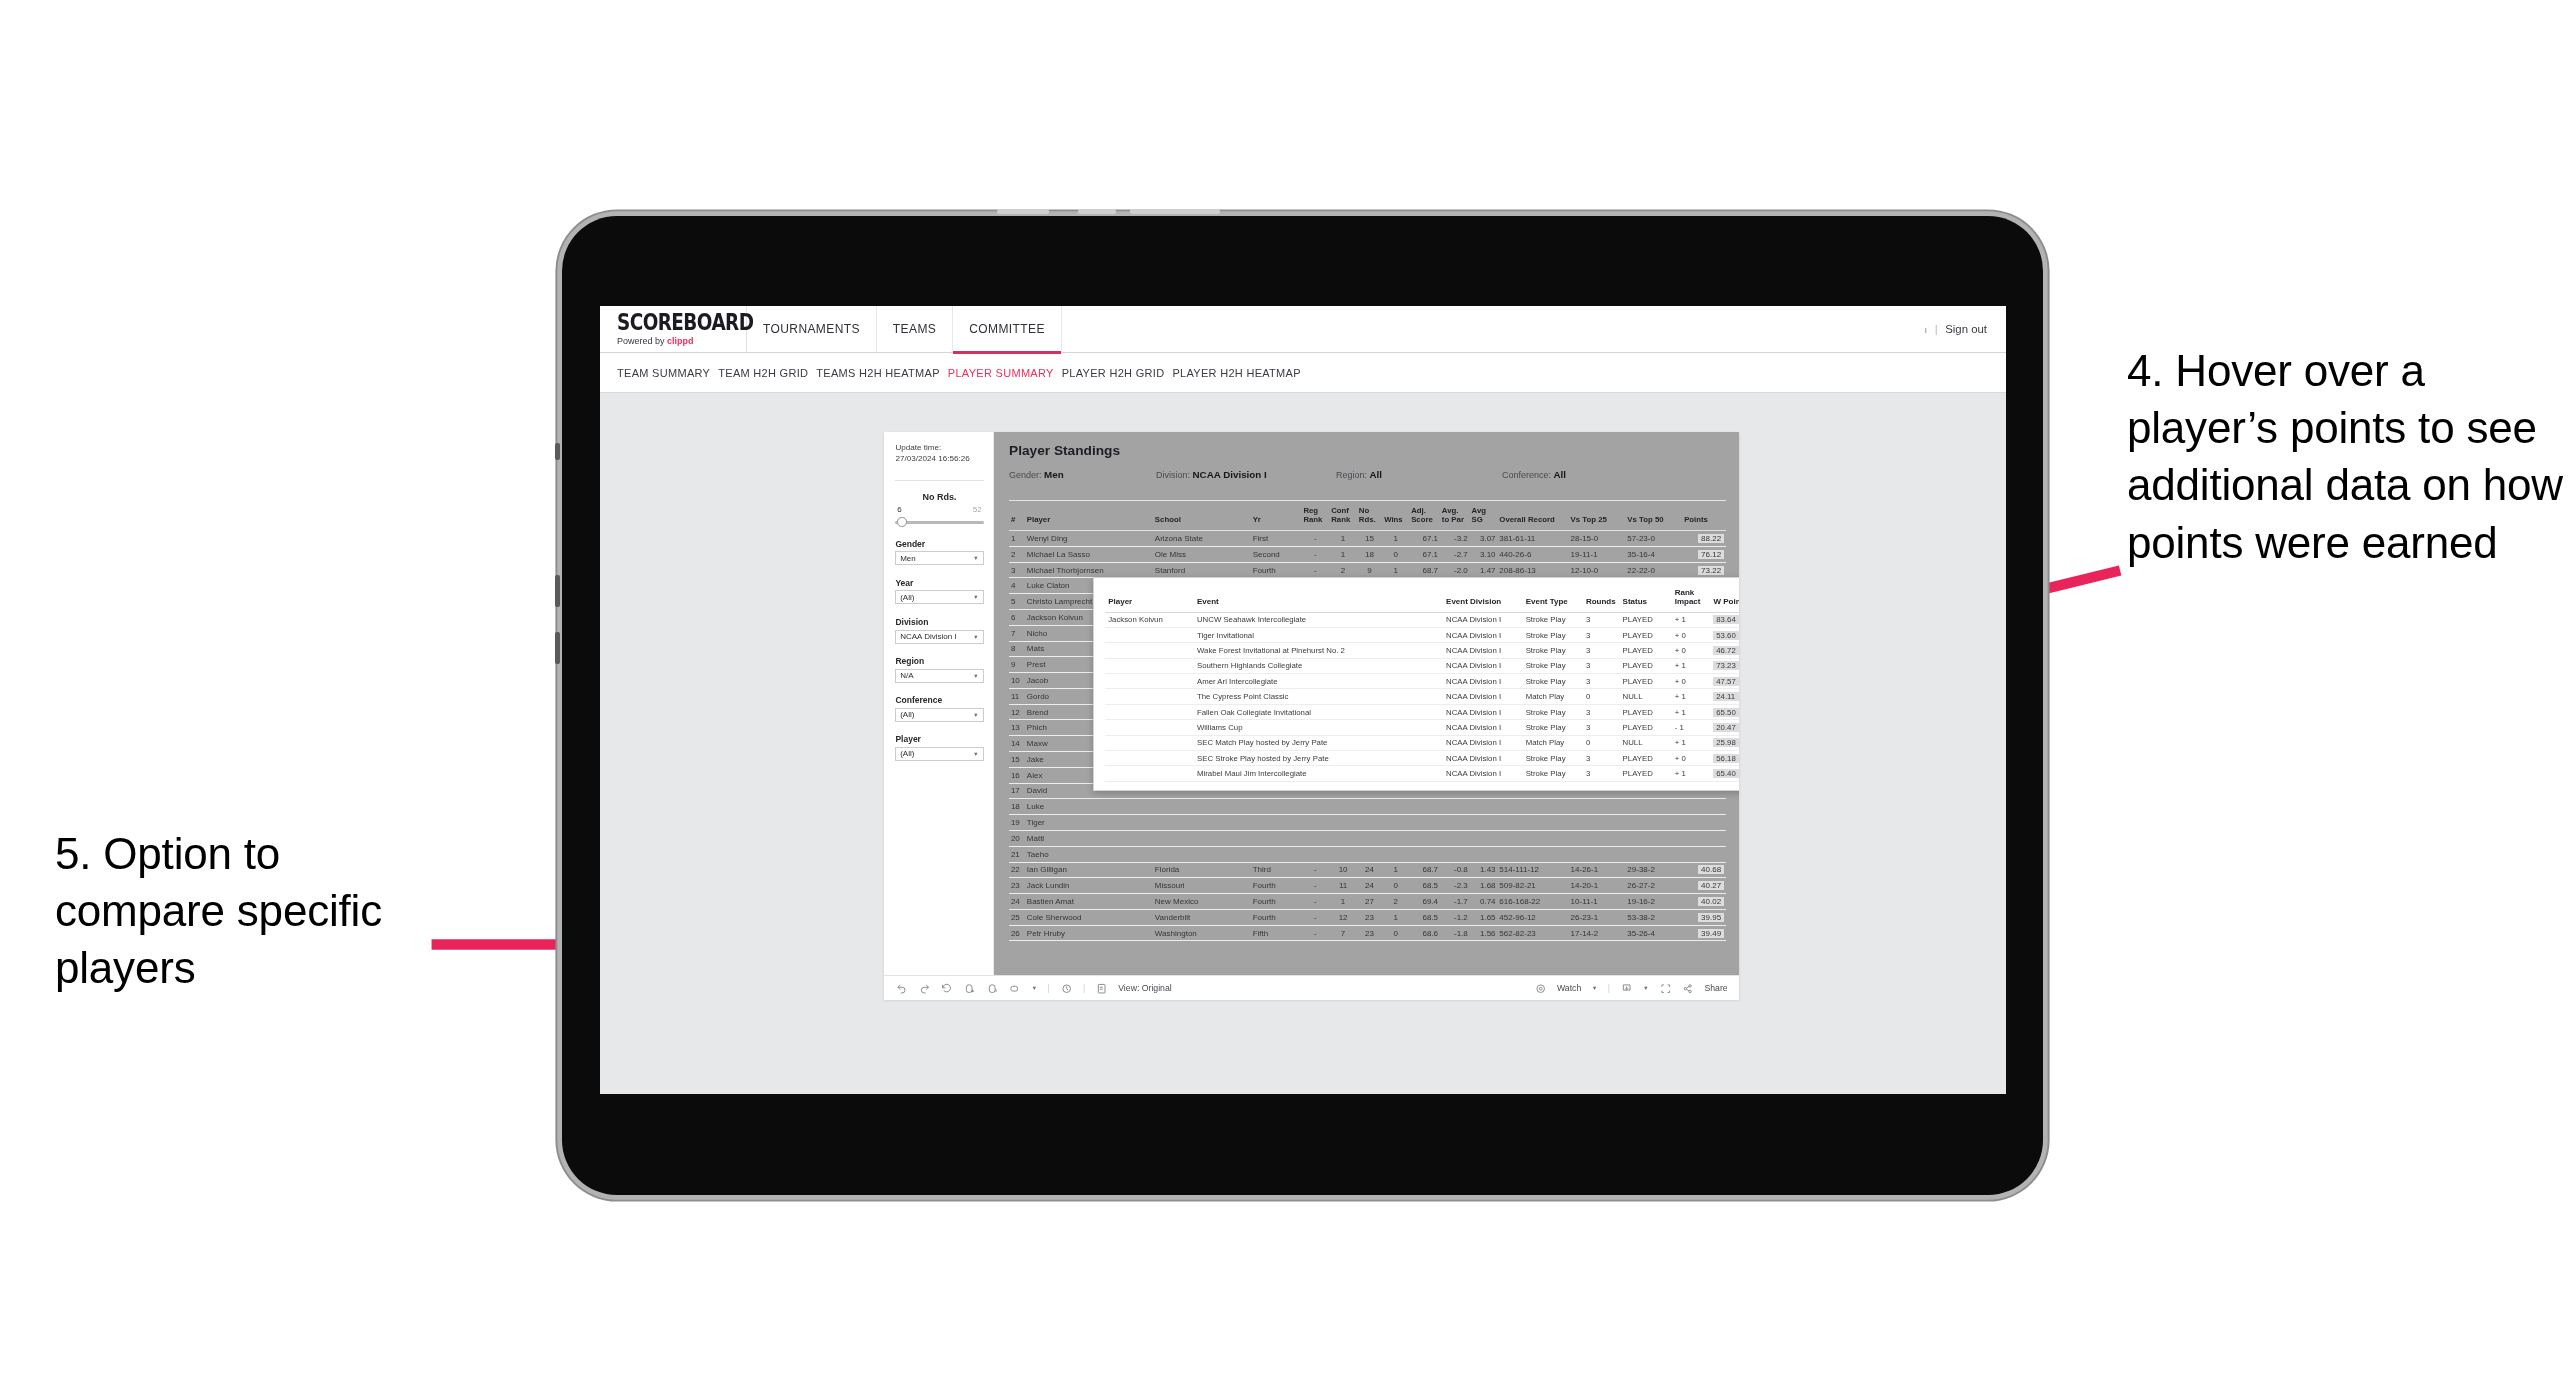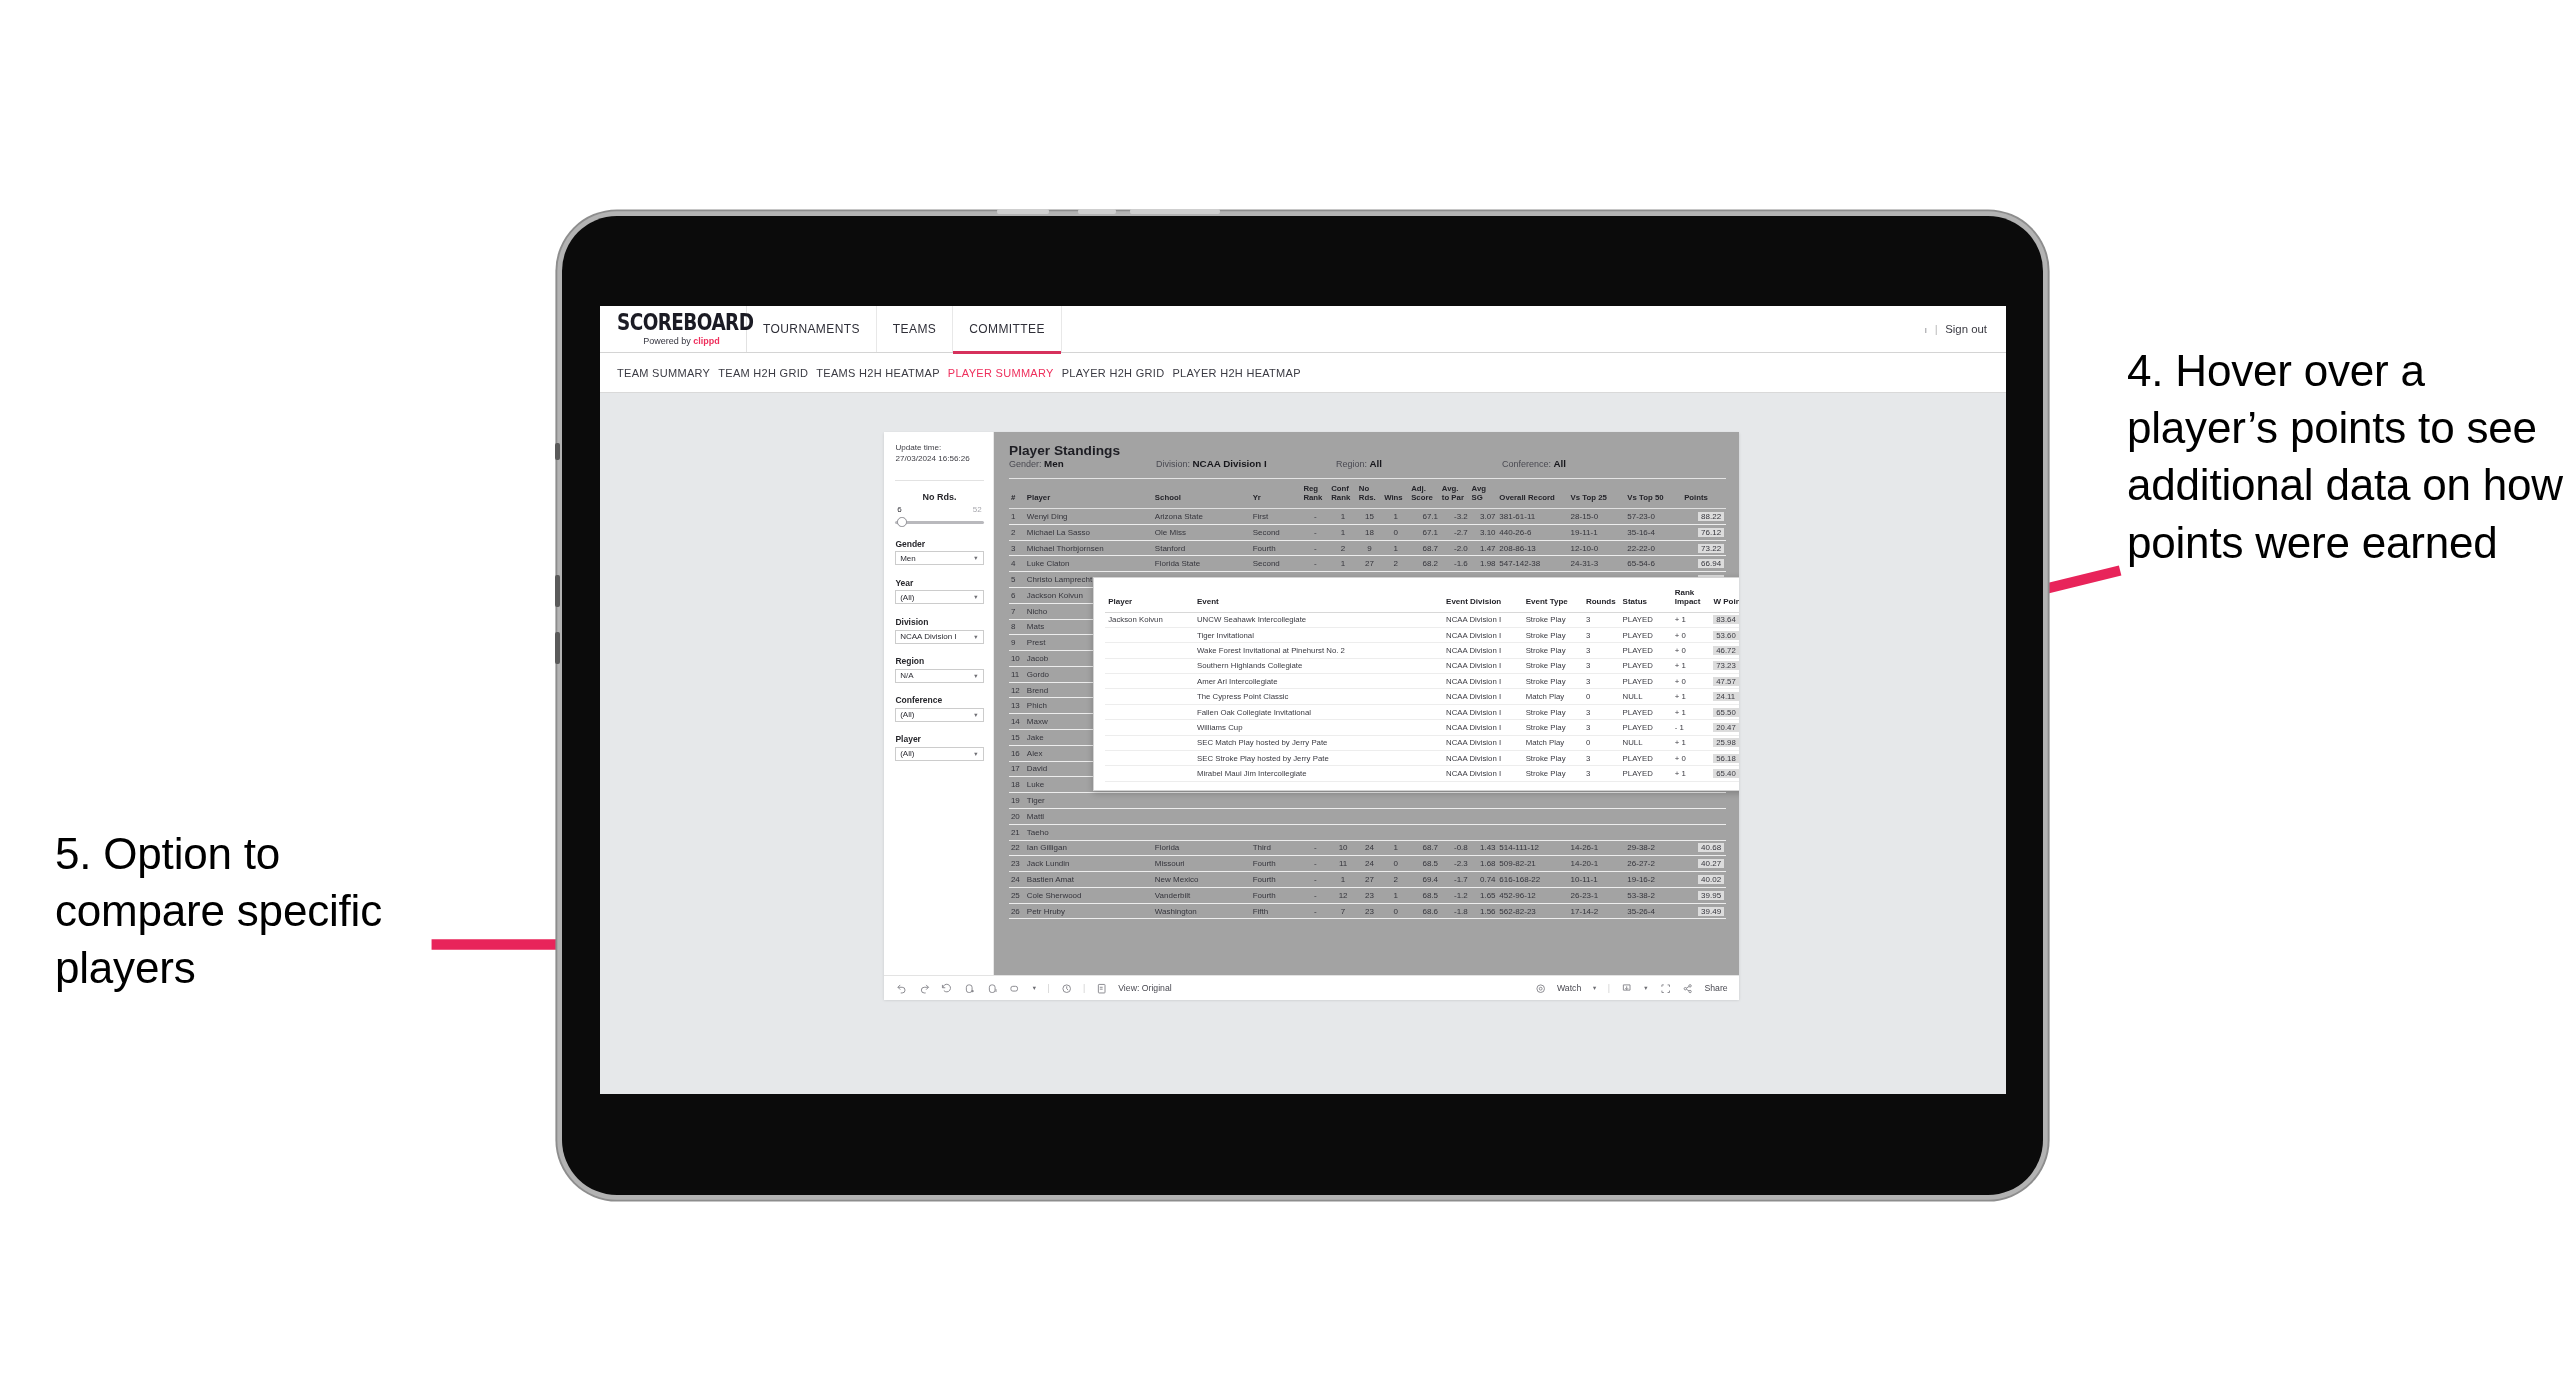--- a/index.html
+++ b/index.html
@@ -64,21 +64,21 @@
   #logo-block {
     width: 147px; display: flex; flex-direction: column; justify-content: center;
     padding-left: 17px; border-right: 0.9px solid #e2e2e2;
   }
   #logo-text {
     font-family: "DejaVu Sans", sans-serif;
     font-weight: 700; font-size: 19px; letter-spacing: -0.6px;
     color: #1b1b24; line-height: 1; transform: scaleY(1.18) scaleX(0.97);
     transform-origin: left center;
   }
-  #logo-sub { font-size: 9px; color: #35353f; margin-top: 4px; text-align: center; }
+  #logo-sub { font-size: 9px; color: #35353f; margin-top: 4px; }
   #logo-sub .brand { color: #ee2f5c; font-weight: 700; }
 
   .topnav-item {
     display: flex; align-items: center; padding: 0 16px;
     font-size: 12px; letter-spacing: 0.4px; color: #2f2f38;
     border-right: 0.9px solid #e8e8e8; position: relative; cursor: pointer;
   }
   .topnav-item.active::after {
     content: ""; position: absolute; left: 0; right: 0; bottom: -1.9px;
     height: 2.8px; background: #d6315c;
@@ -133,22 +133,22 @@
   }
   #slider-knob {
     position: absolute; left: 1.9px; top: -3.3px; width: 9.5px; height: 9.5px;
     border-radius: 50%; background: #fff; border: 1.5px solid #8d8d93;
   }
 
   
   #standings { flex: 1; padding: 11.4px 13.2px 0 15px; position: relative; }
   #stand-title { font-size: 13.7px; font-weight: 700; color: #1e1e24; }
   #stand-meta {
-    display: flex; gap: 0; margin-top: 0; font-size: 9px; color: #4a4a52;
-    border-bottom: 0.9px solid #e4e4e4; padding-bottom: 9px;
+    display: flex; gap: 0; margin-top: 11px; font-size: 9px; color: #4a4a52;
+    border-bottom: 0.9px solid #e4e4e4; padding-bottom: 20px;
   }
   #stand-meta > div { }
   #stand-meta .m0 { width: 147px; }
   #stand-meta .m1 { width: 180px; }
   #stand-meta .m2 { width: 166px; }
   #stand-meta b { color: #17171c; font-weight: 700; font-size: 9.8px; }
 
   table.st { width: 100%; border-collapse: collapse; margin-top: 4.7px; }
   table.st th {
     font-size: 7.8px; color: #24242a; font-weight: 700; text-align: left;

